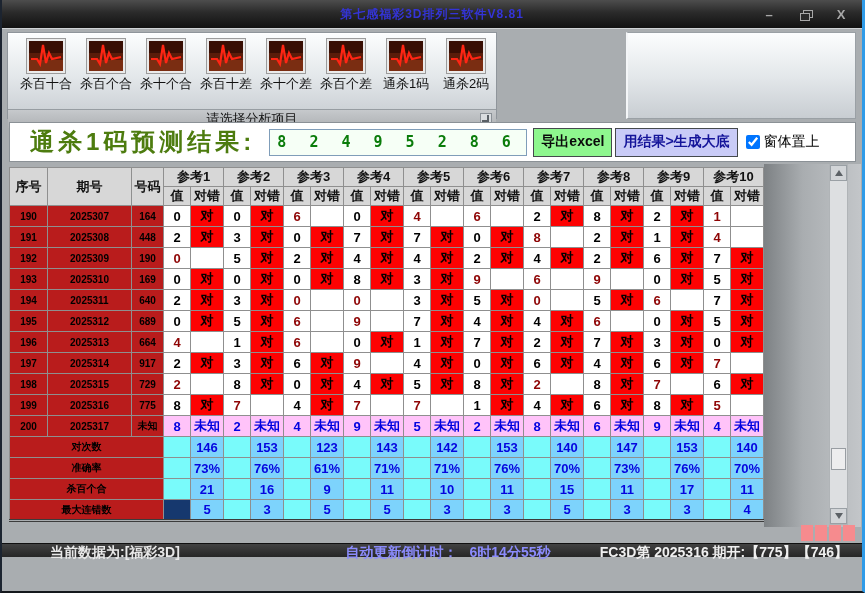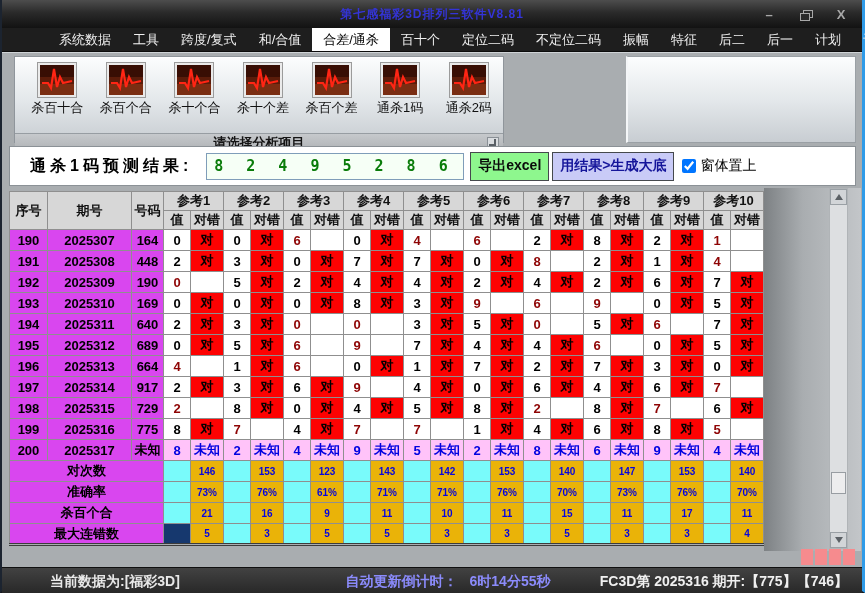--- a/index.html
+++ b/index.html
@@ -33,97 +33,97 @@
     padding-left: 46px; border-bottom: 1px solid #0c0c0c;
   }
   .menu-item {
     color: #f0f0f0; font-size: 13px; padding: 0 11px; display: flex; align-items: center; cursor: default; white-space: nowrap;
   }
   .menu-item.selected { background: #ffffff; color: #000; }
   
   .body { position: relative; height: 515px; background: #a9adb0; border-top: 1px solid #cfd3d6; }
   
   .ribbon-group {
-    position: absolute; left: 12px; top: 3px; width: 490px; height: 87px;
+    position: absolute; left: 5px; top: 3px; width: 490px; height: 87px;
     border: 1px solid #8f959b; background: linear-gradient(#fcfdfe, #e3e7ea 52%, #c8cdd2);
     box-shadow: inset 0 1px 0 #fff; display: flex; flex-direction: column;
   }
   .ribbon-rest {
     position: absolute; left: 624px; top: 3px; right: 6px; height: 87px;
     border: 1px solid #9aa0a5; border-left: 2px solid #f4f6f8;
     background: linear-gradient(#fcfdfe, #e3e7ea 52%, #c8cdd2);
   }
   .ribbon-buttons { flex: 1; display: flex; padding: 5px 0 0 8px; }
   .ribbon-btn { width: 75px; display: flex; flex-direction: column; align-items: center; cursor: default; }
   .ribbon-btn .lbl { font-size: 13px; color: #111; margin-top: 1px; white-space: nowrap; }
   .ribbon-caption {
     height: 19px; background: linear-gradient(#c6c9cc, #adb0b3);
     border-top: 1px solid #979da2; position: relative;
-    text-align: center; font-weight: bold; font-size: 13px; line-height: 18px; color: #141414; margin-top: 16px;
+    text-align: center; font-weight: normal; font-size: 13px; line-height: 18px; color: #141414; margin-top: 16px;
   }
   .grip {
     position: absolute; right: 4px; top: 3px; width: 12px; height: 12px;
     border: 1px solid #8a9096; background: #d9dcdf; cursor: default;
   }
   .grip::after { content:""; position:absolute; right:2px; bottom:2px; width:5px; height:5px;
     border-right:2px solid #5a6066; border-bottom:2px solid #5a6066; }
   
   .pred-strip {
     position: absolute; left: 7px; top: 93px; right: 6px; height: 40px;
     background: #ffffff; border: 1px solid #8b9196; display: flex; align-items: center;
   }
-  .pred-label { color: #000000; font-weight: bold; font-size: 16px; letter-spacing: 4px; margin-left: 20px; white-space: nowrap; }
+  .pred-label { color: #4d7c0f; font-weight: bold; font-size: 24px; letter-spacing: 4px; margin-left: 20px; white-space: nowrap; }
   .pred-input {
     margin-left: 14px; width: 258px; height: 27px; border: 1px solid #7f9db9; background: #f6fff6;
     color: #0a7c0a; font-weight: bold; font-size: 15px; letter-spacing: 7px; padding-left: 7px;
     font-family: "DejaVu Sans Mono", monospace;
   }
   .btn { height: 29px; border: 1px solid #45494d; font-weight: bold; font-size: 14px;
     display: flex; align-items: center; padding: 0 7px; cursor: default; white-space: nowrap; }
   .btn-export { margin-left: 6px; background: #8ef78e; color: #0a0a0a; }
   .btn-generate { margin-left: 3px; background: #c9cbf7; color: #15159a; }
   .chk-wrap { display: flex; align-items: center; margin-left: 8px; }
   .chk-wrap input { width: 14px; height: 14px; }
   .chk-wrap span { font-size: 14px; margin-left: 4px; white-space: nowrap; }
   
   table.results { position: absolute; left: 7px; top: 138px; border-collapse: collapse; table-layout: fixed; }
   table.results th, table.results td {
     border: 1px solid #8f8f8f; text-align: center; padding: 0;
     height: 21px; overflow: hidden; white-space: nowrap;
   }
   table.results thead th { background: #d7d7d7; font-weight: bold; font-size: 13px; color: #111; height: 19px; }
-  td.lab { background: #d946ef; font-weight: bold; font-size: 13px; color: #000; }
+  td.lab { background: #b91c1c; font-weight: bold; font-size: 10px; color: #000; }
   td.val { background: #fff; font-weight: bold; font-size: 13px; color: #000; }
   td.val.wrong { color: #8e0404; }
   td.judge { background: #fff; font-weight: bold; font-size: 13px; color: #000; }
   td.judge.ok { background: #fd0202; }
   td.val.unknown, td.judge.unknown { background: #ffc3f9; color: #0202e0; }
   tr.unknown-row td.lab { color: #000; }
   td.sum-val { background: #79fbfb; }
-  td.sum-num { background: #eab308; color: #0505df; font-weight: bold; font-size: 10px; }
+  td.sum-num { background: #7dd3fc; color: #0505df; font-weight: bold; font-size: 13px; }
   td.sum-val.selected { background: #16386e; }
   tr.last-row td { border-bottom: 3px double #3c3c3c; }
   
   .table-filler { position: absolute; left: 762px; top: 135px; width: 97px; height: 363px;
     background: linear-gradient(90deg, #7d8184, #a9adb0 40%, #c3c6c9); }
   .vscroll { position: absolute; right: 14px; top: 135px; width: 19px; height: 361px;
     background: #dddfe1; border: 1px solid #b0b4b7; }
   .sb-btn { position: absolute; left: 0; width: 17px; height: 16px; background: #d2d5d8;
     border: 1px solid #9aa0a5; display: flex; align-items: center; justify-content: center; }
   .sb-up { top: 0; } .sb-down { bottom: 0; }
   .tri-up { width: 0; height: 0; border-left: 4px solid transparent; border-right: 4px solid transparent; border-bottom: 6px solid #5c6166; }
   .tri-down { width: 0; height: 0; border-left: 4px solid transparent; border-right: 4px solid transparent; border-top: 6px solid #5c6166; }
   .sb-thumb { position: absolute; left: 1px; width: 15px; height: 22px; top: 283px;
     background: #ededee; border: 1px solid #989da2; }
   .pink-squares { position: absolute; left: 799px; top: 496px; display: flex; gap: 2px; }
   .pink-squares div { width: 12px; height: 16px; background: #f68b8e; }
   
   .statusbar {
-    height: 28px; background: linear-gradient(#424242, #262626);
-    border-top: 1px solid #101010; position: relative; display: flex; align-items: center;
+    height: 14px; background: linear-gradient(#424242, #262626);
+    border-top: 1px solid #101010; position: relative; display: flex; 
     color: #e8e8e8; font-size: 14px; font-weight: bold;
   }
   .status-left { margin-left: 48px; white-space: nowrap; }
   .status-center { position: absolute; left: 0; right: 0; text-align: center; color: #8b8bfc; white-space: nowrap; padding-left: 32px; }
   .status-center .cd-value { margin-left: 12px; }
   .status-right { position: absolute; right: 14px; color: #f0f0f0; white-space: nowrap; }
 </style>
 </head>
 <body>
 
@@ -133,36 +133,20 @@
     <span class="title">第七感福彩3D排列三软件V8.81</span>
     <div class="win-controls">
       <span class="win-btn">–</span>
       <span class="win-btn">
           <span class="restore-box"></span>
         </span>
       <span class="win-btn">X</span>
     </div>
   </div>
 
-  <div class="menubar" id="menubar">
-      <span class="menu-item">系统数据</span>
-      <span class="menu-item">工具</span>
-      <span class="menu-item">跨度/复式</span>
-      <span class="menu-item">和/合值</span>
-      <span class="menu-item selected">合差/通杀</span>
-      <span class="menu-item">百十个</span>
-      <span class="menu-item">定位二码</span>
-      <span class="menu-item">不定位二码</span>
-      <span class="menu-item">振幅</span>
-      <span class="menu-item">特征</span>
-      <span class="menu-item">后二</span>
-      <span class="menu-item">后一</span>
-      <span class="menu-item">计划</span>
-      <span class="menu-item">计划2</span>
-    </div>
 
   <div class="body">
 
     <div class="ribbon-group">
       <div class="ribbon-buttons" id="ribbon-buttons">
           <div class="ribbon-btn">
             <svg width="40" height="36" viewBox="0 0 40 36">
     <rect x="0.5" y="0.5" width="39" height="35" fill="#ebebeb" stroke="#9b9b9b"></rect>
     <rect x="3" y="3" width="34" height="30" fill="#5a1c0a"></rect>
     <rect x="3" y="3" width="34" height="12" fill="#380e04"></rect>
@@ -183,20 +167,30 @@
           </div>
           <div class="ribbon-btn">
             <svg width="40" height="36" viewBox="0 0 40 36">
     <rect x="0.5" y="0.5" width="39" height="35" fill="#ebebeb" stroke="#9b9b9b"></rect>
     <rect x="3" y="3" width="34" height="30" fill="#5a1c0a"></rect>
     <rect x="3" y="3" width="34" height="12" fill="#380e04"></rect>
     <rect x="3" y="22" width="34" height="11" fill="#803014" opacity="0.85"></rect>
     <polyline points="5,21 11,21 14,26 17,7 20,25 23,15 26,21 35,19" fill="none" stroke="#ff2514" stroke-width="2.2"></polyline>
   </svg>
             <span class="lbl">杀十个合</span>
+          </div>
+          <div class="ribbon-btn">
+            <svg width="40" height="36" viewBox="0 0 40 36">
+    <rect x="0.5" y="0.5" width="39" height="35" fill="#ebebeb" stroke="#9b9b9b"></rect>
+    <rect x="3" y="3" width="34" height="30" fill="#5a1c0a"></rect>
+    <rect x="3" y="3" width="34" height="12" fill="#380e04"></rect>
+    <rect x="3" y="22" width="34" height="11" fill="#803014" opacity="0.85"></rect>
+    <polyline points="5,21 11,21 14,26 17,7 20,25 23,15 26,21 35,19" fill="none" stroke="#ff2514" stroke-width="2.2"></polyline>
+  </svg>
+            <span class="lbl">杀百十差</span>
           </div>
           <div class="ribbon-btn">
             <svg width="40" height="36" viewBox="0 0 40 36">
     <rect x="0.5" y="0.5" width="39" height="35" fill="#ebebeb" stroke="#9b9b9b"></rect>
     <rect x="3" y="3" width="34" height="30" fill="#5a1c0a"></rect>
     <rect x="3" y="3" width="34" height="12" fill="#380e04"></rect>
     <rect x="3" y="22" width="34" height="11" fill="#803014" opacity="0.85"></rect>
     <polyline points="5,21 11,21 14,26 17,7 20,25 23,15 26,21 35,19" fill="none" stroke="#ff2514" stroke-width="2.2"></polyline>
   </svg>
             <span class="lbl">杀十个差</span>

